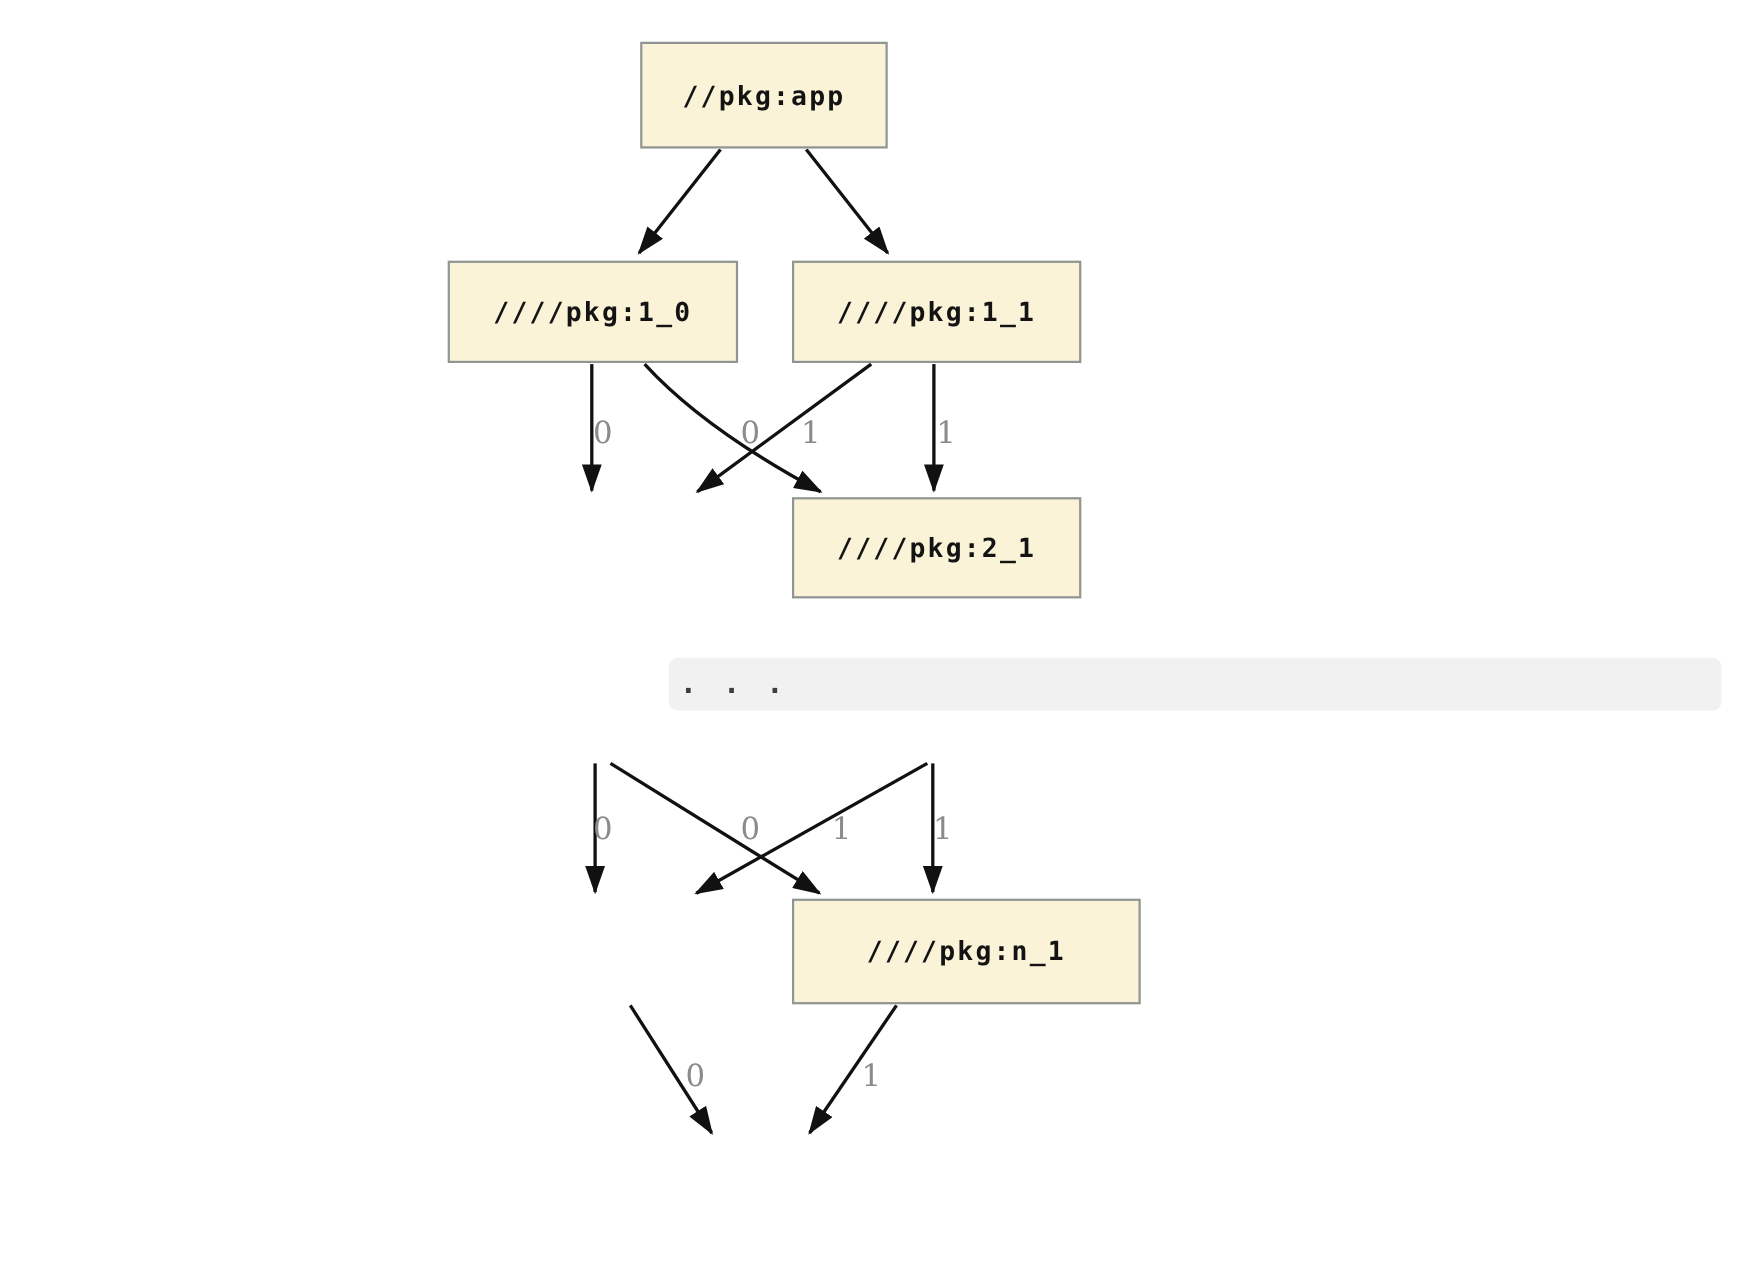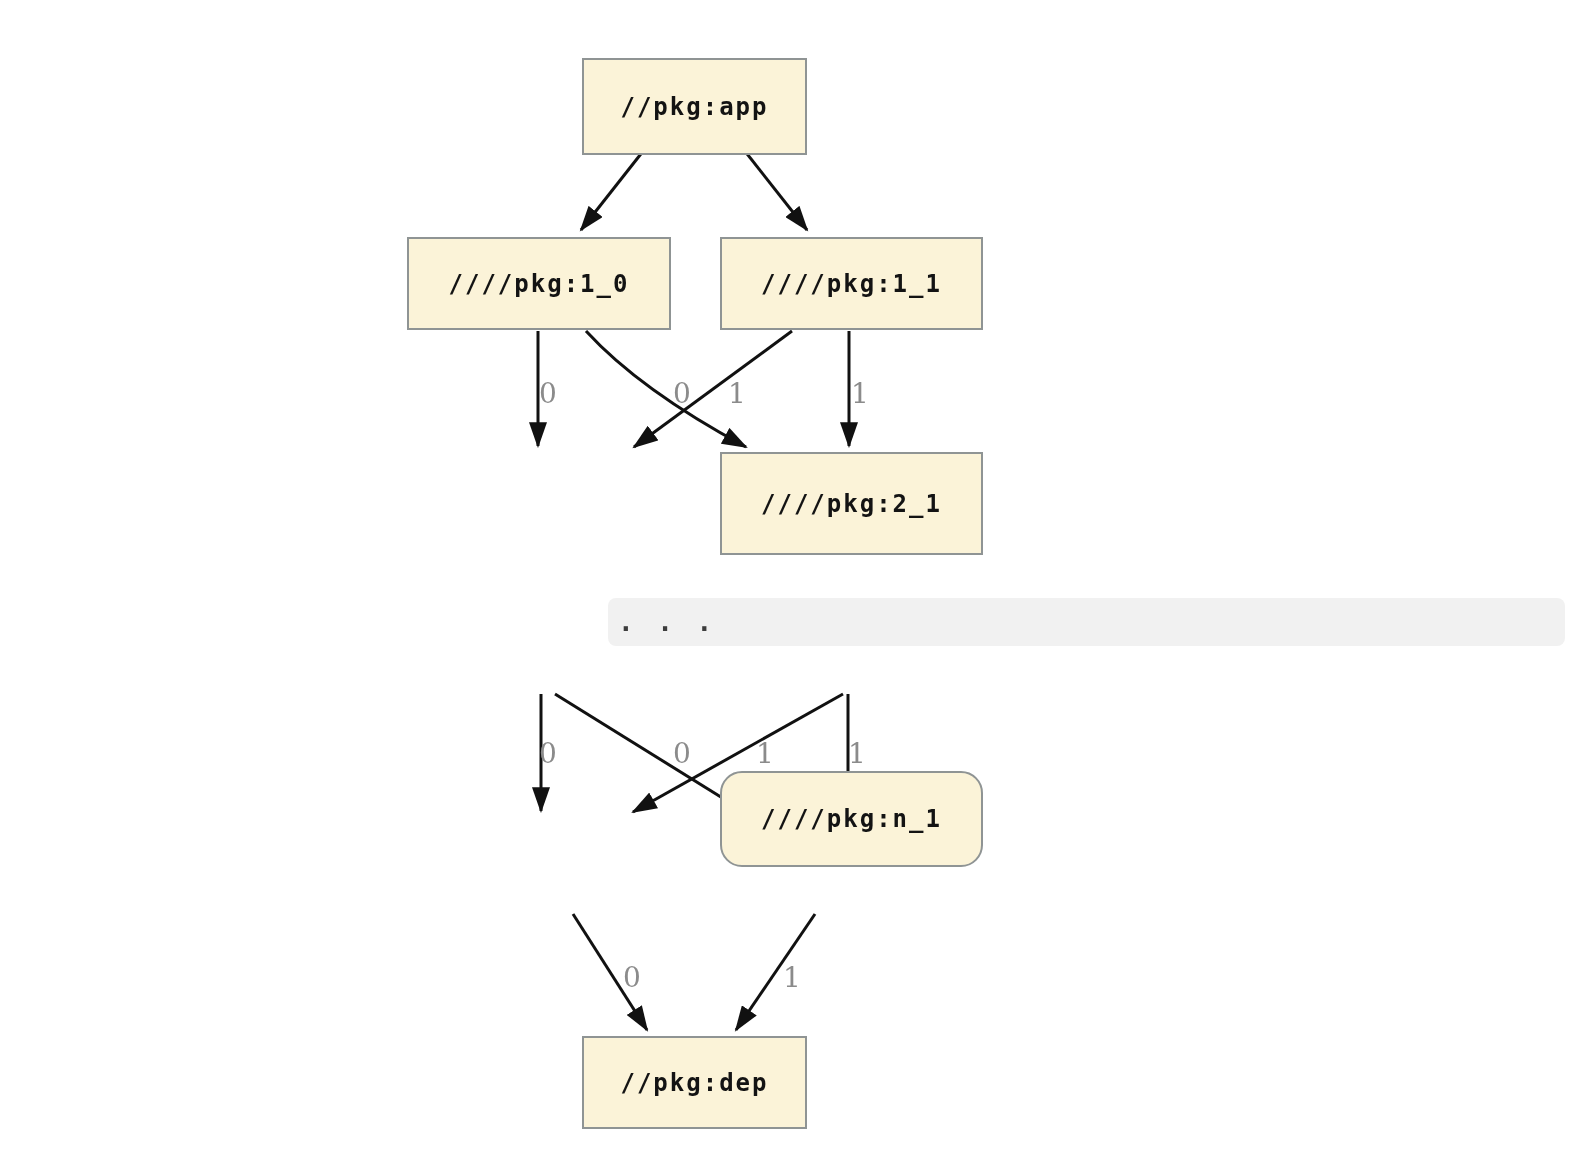--- a/index.html
+++ b/index.html
@@ -64,27 +64,27 @@
     align-items: center;
     padding-left: 10px;
     box-sizing: border-box;
     font-family: "DejaVu Sans Mono", monospace;
     font-weight: bold;
     font-size: 26px;
     letter-spacing: 4px;
     color: var(--dots-color, #3d3d3d);
   }
   
-  .node-app  { left: 582px; top:   38px; width: 225px; height: 97px; margin-top: 20px; }
+  .node-app  { left: 582px; top:   38px; width: 225px; height: 97px; }
   .node-1_0  { left: 407px; top:  237px; width: 264px; height: 93px; }
   .node-1_1  { left: 720px; top:  237px; width: 263px; height: 93px; }
   .node-2_0  { left: 407px; top:  452px; width: 264px; height: 93px; }
-  .node-2_1  { left: 720px; top:  452px; width: 263px; height: 103px; }
+  .node-2_1  { left: 720px; top:  452px; width: 263px; height: 92px; }
   .node-n_0  { left: 407px; top:  817px; width: 264px; height: 96px; }
-  .node-n_1  { left: 720px; top:  771px; width: 263px; height: 96px; border-radius: 22px; }
+  .node-n_1  { left: 720px; top:  817px; width: 317px; height: 96px; }
   .node-dep  { left: 582px; top: 1036px; width: 225px; height: 93px; }
 </style>
 </head>
 <body>
 
 <div class="canvas">
 
   <svg class="edge-layer" viewBox="0 0 1592 1162" xmlns="http://www.w3.org/2000/svg">
     <defs>
       <marker id="arrow" viewBox="0 0 10 7" refX="9.2" refY="3.5" markerWidth="26" markerHeight="18" markerUnits="userSpaceOnUse" orient="auto">
@@ -130,21 +130,18 @@
   </div>
   <div class="node node-1_1">
     <span>////pkg:1_1</span>
   </div>
   <div class="node node-2_1">
     <span>////pkg:2_1</span>
   </div>
   <div class="node node-n_1">
     <span>////pkg:n_1</span>
   </div>
-  <div class="node node-dep">
-    <span>//pkg:dep</span>
-  </div>
 
   <div class="ellipsis-band">
     <span>. . .</span>
   </div>
 
 </div>
 
 </body></html>

